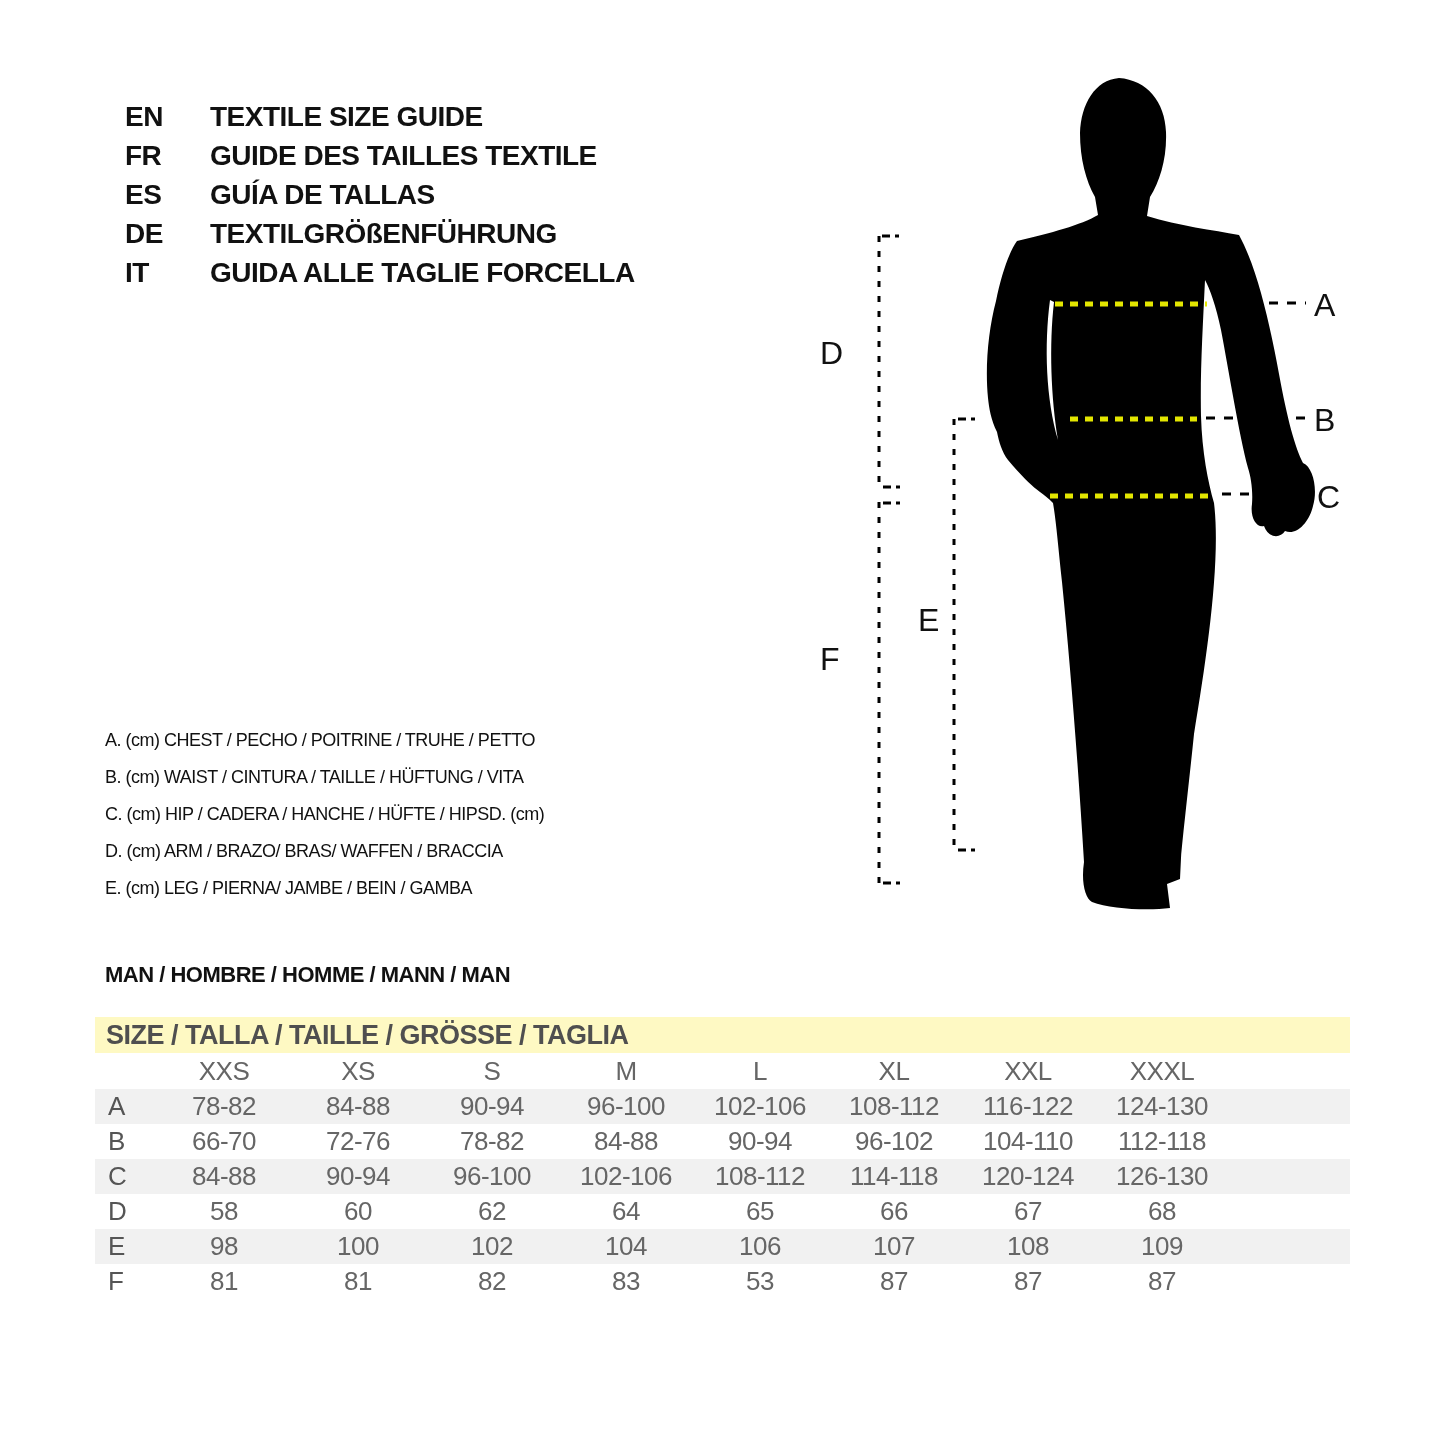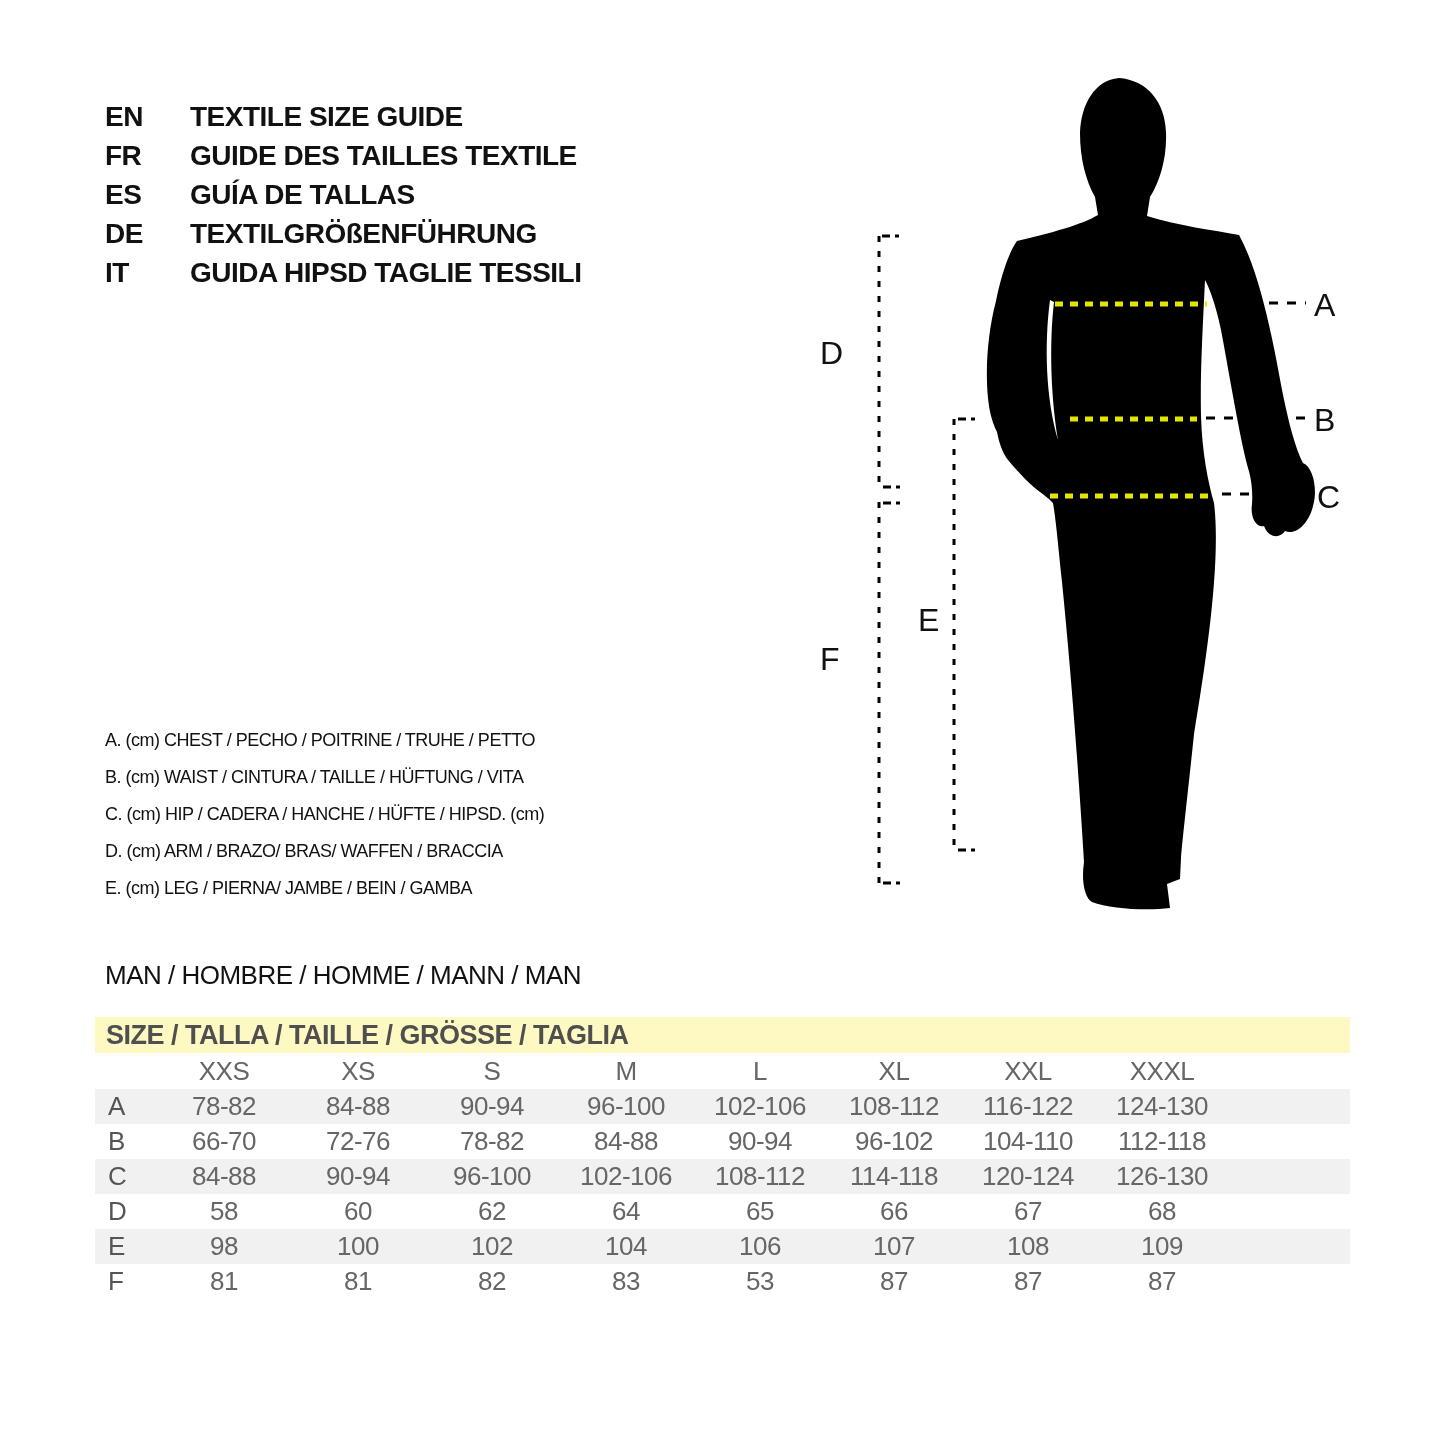--- a/index.html
+++ b/index.html
@@ -5,38 +5,38 @@
   html,body{margin:0;padding:0;background:#ffffff;}
   #canvas{
     position:relative;width:1445px;height:1445px;background:#ffffff;
     font-family:"Liberation Sans",sans-serif;color:#111;overflow:hidden;
   }
   .cond{letter-spacing:-0.5px;}
 
   
   .lang-block{position:absolute;left:105px;top:97px;}
   .lang-row{display:flex;line-height:39px;font-size:28px;font-weight:bold;}
-  .lang-code{width:85px;flex:0 0 85px;}
+  .lang-code{width:85px;flex:0 0 85px;margin-left:20px;}
 
   
   .figure-svg{position:absolute;left:0;top:0;width:1445px;height:1445px;pointer-events:none;}
   .silhouette{fill:#000000;}
   .gapline{fill:#ffffff;}
   .m-yellow{stroke:#e3e600;stroke-width:5;stroke-dasharray:8 7;fill:none;}
   .m-black{stroke:#000000;stroke-width:3;stroke-dasharray:9 9;fill:none;}
   .m-vert{stroke:#000000;stroke-width:3;stroke-dasharray:6 9;fill:none;}
   .m-tick{stroke:#000000;stroke-width:3;stroke-dasharray:8 5;fill:none;}
   .marker-letter{font-family:"Liberation Sans",sans-serif;font-size:32px;fill:#111;letter-spacing:-0.5px;}
 
   
   .legend-block{position:absolute;left:105px;top:722px;}
   .legend-row{font-size:18px;font-weight:normal;line-height:37px;white-space:nowrap;}
 
   
-  .gender-line{position:absolute;left:105px;top:958px;font-size:26px;font-weight:normal;line-height:34px;}
+  .gender-line{position:absolute;left:105px;top:958px;font-size:22px;font-weight:bold;line-height:34px;}
 
   
   .table-wrap{position:absolute;left:95px;top:1017px;width:1255px;}
   .size-bar{height:36px;line-height:36px;background:#fef9c3;color:#4f4f4f;
     font-size:27px;font-weight:bold;padding-left:11px;}
   table.sizes{width:100%;border-collapse:collapse;table-layout:fixed;}
   table.sizes th,table.sizes td{font-weight:400;font-size:26px;color:#666;
     text-align:center;padding:0;letter-spacing:-0.5px;}
   table.sizes thead tr{height:36px;}
   table.sizes tbody tr{height:35px;}
@@ -60,21 +60,21 @@
     <div class="lang-row">
       <span class="lang-code">ES</span>
       <span>GUÍA DE TALLAS</span>
     </div>
     <div class="lang-row">
       <span class="lang-code">DE</span>
       <span>TEXTILGRÖßENFÜHRUNG</span>
     </div>
     <div class="lang-row">
       <span class="lang-code">IT</span>
-      <span>GUIDA HIPSD TAGLIE TESSILI</span>
+      <span>GUIDA ALLE TAGLIE FORCELLA</span>
     </div>
   </div>
 
   <svg class="figure-svg" viewBox="0 0 1445 1445">
 
     <path class="silhouette" d="
       M 1119 78
       C 1147 80 1165 102 1166 132
       C 1167 158 1160 181 1150 197
       L 1147 216

